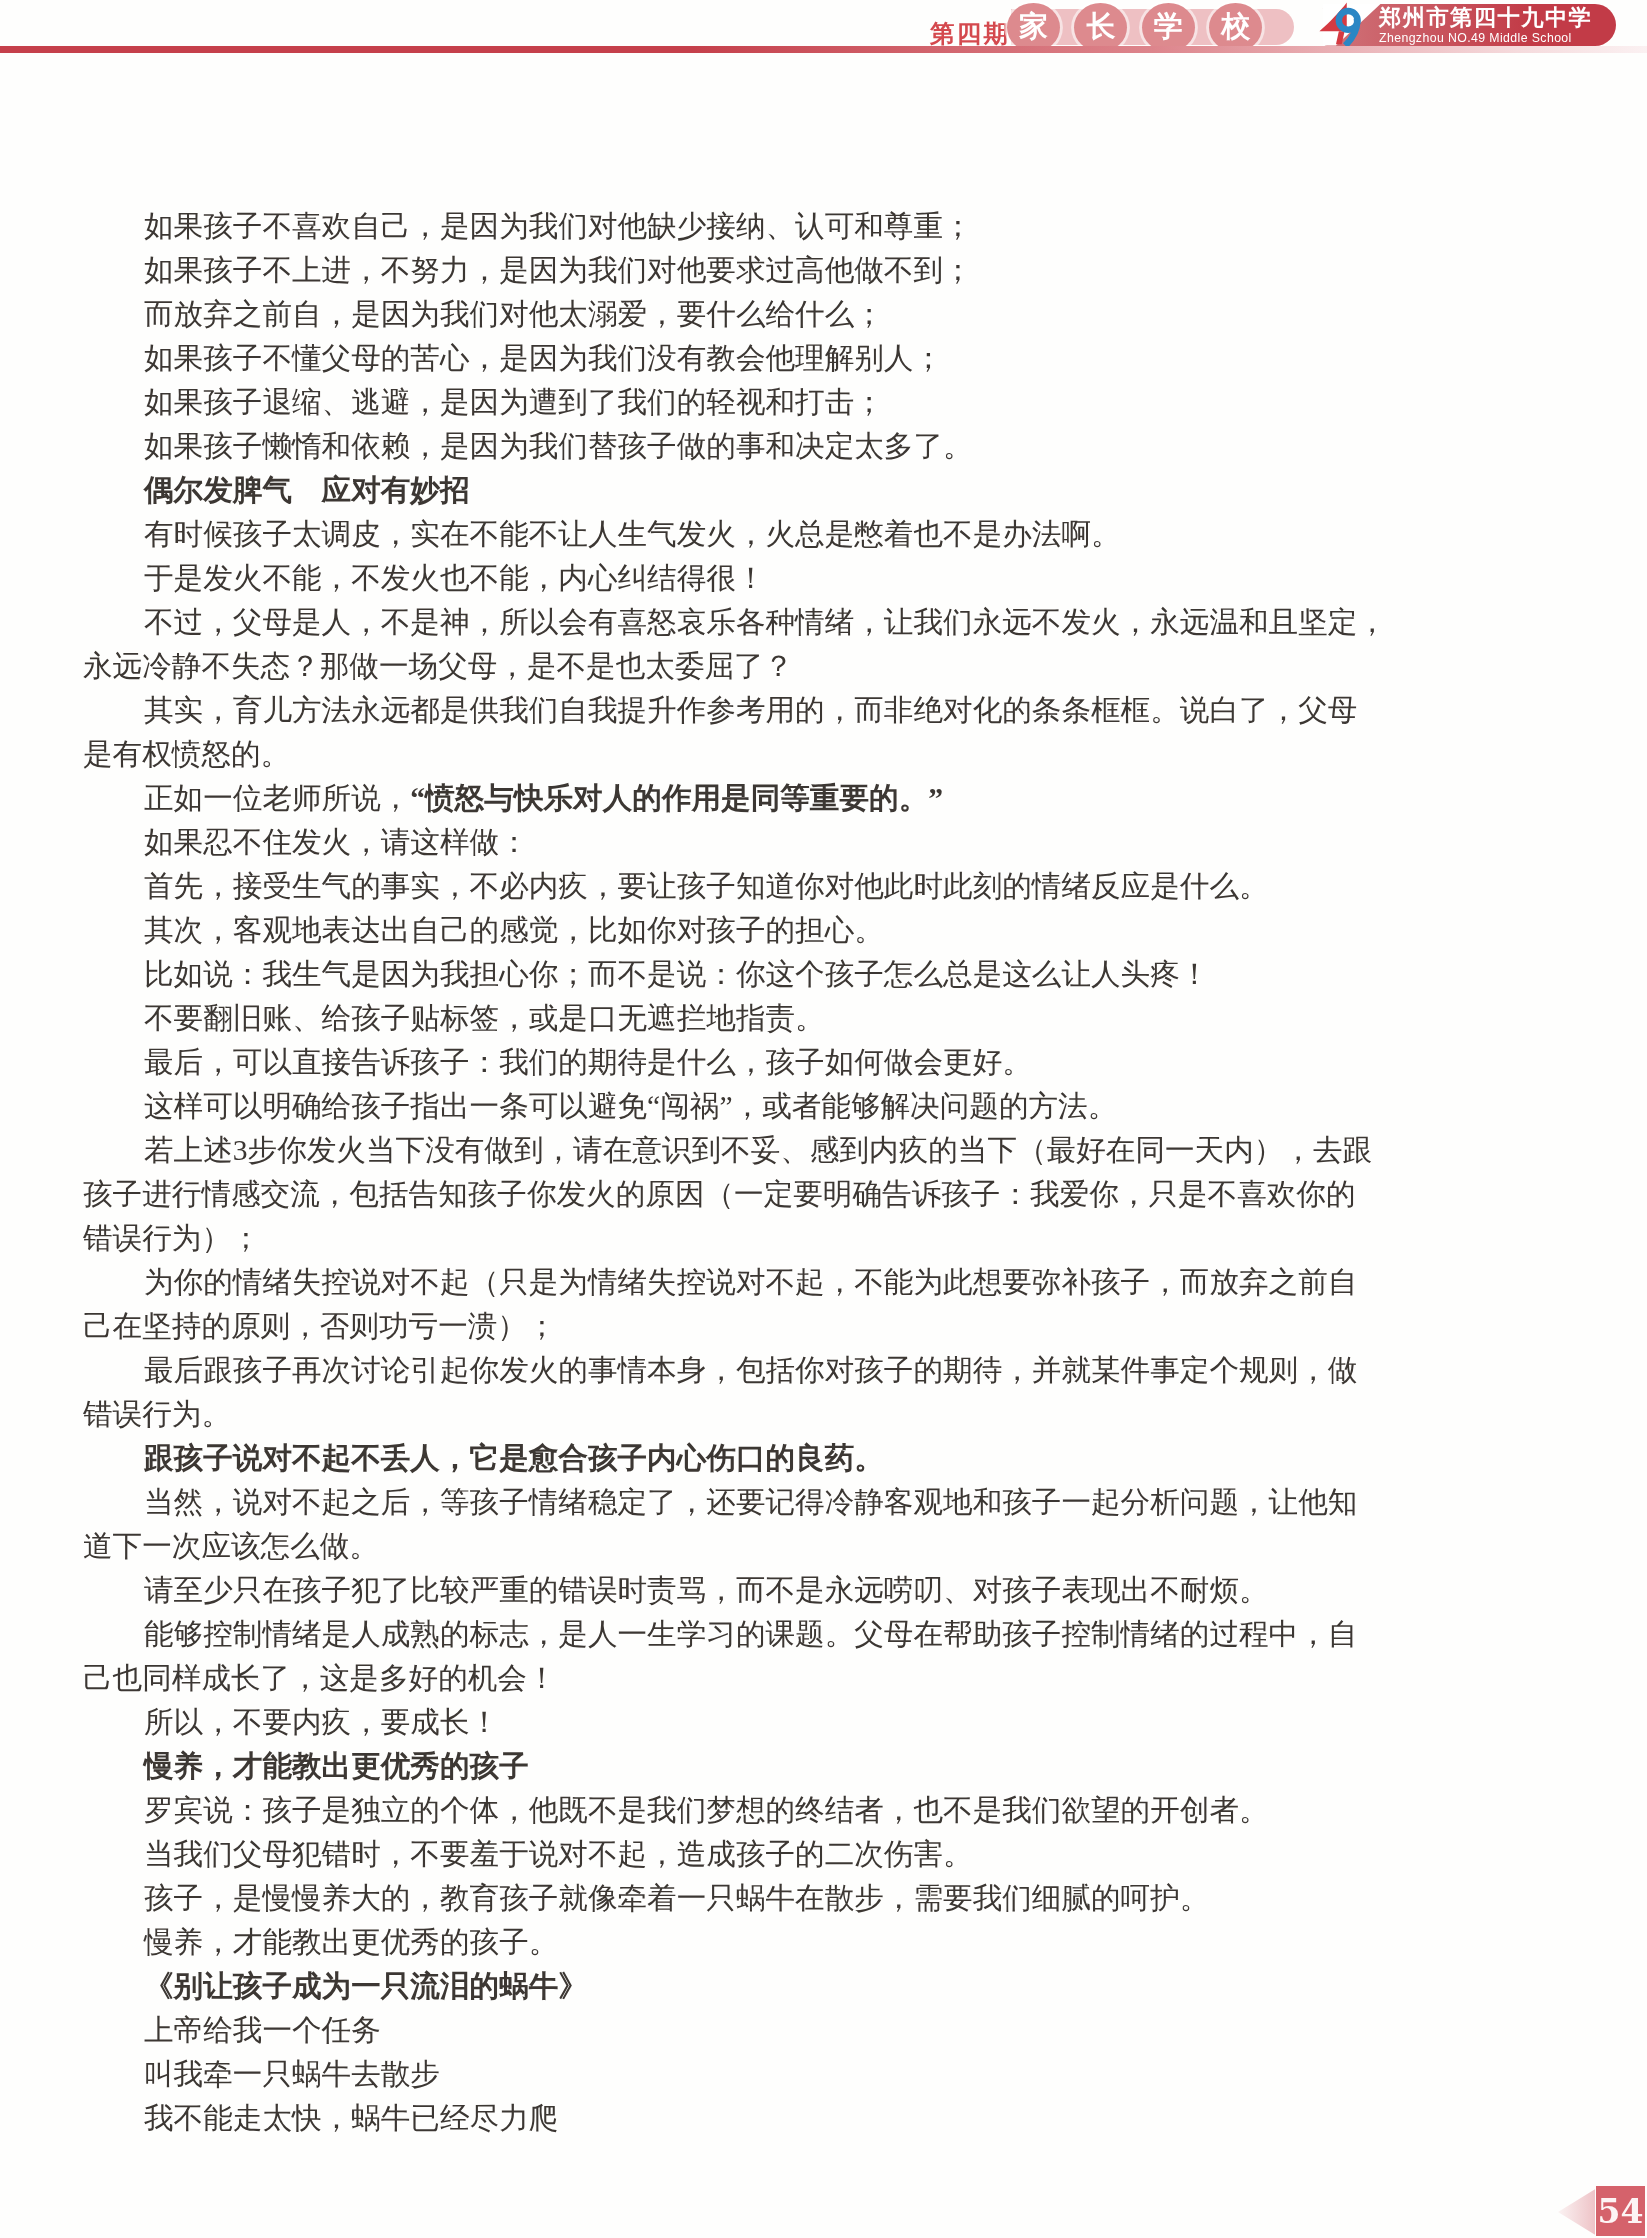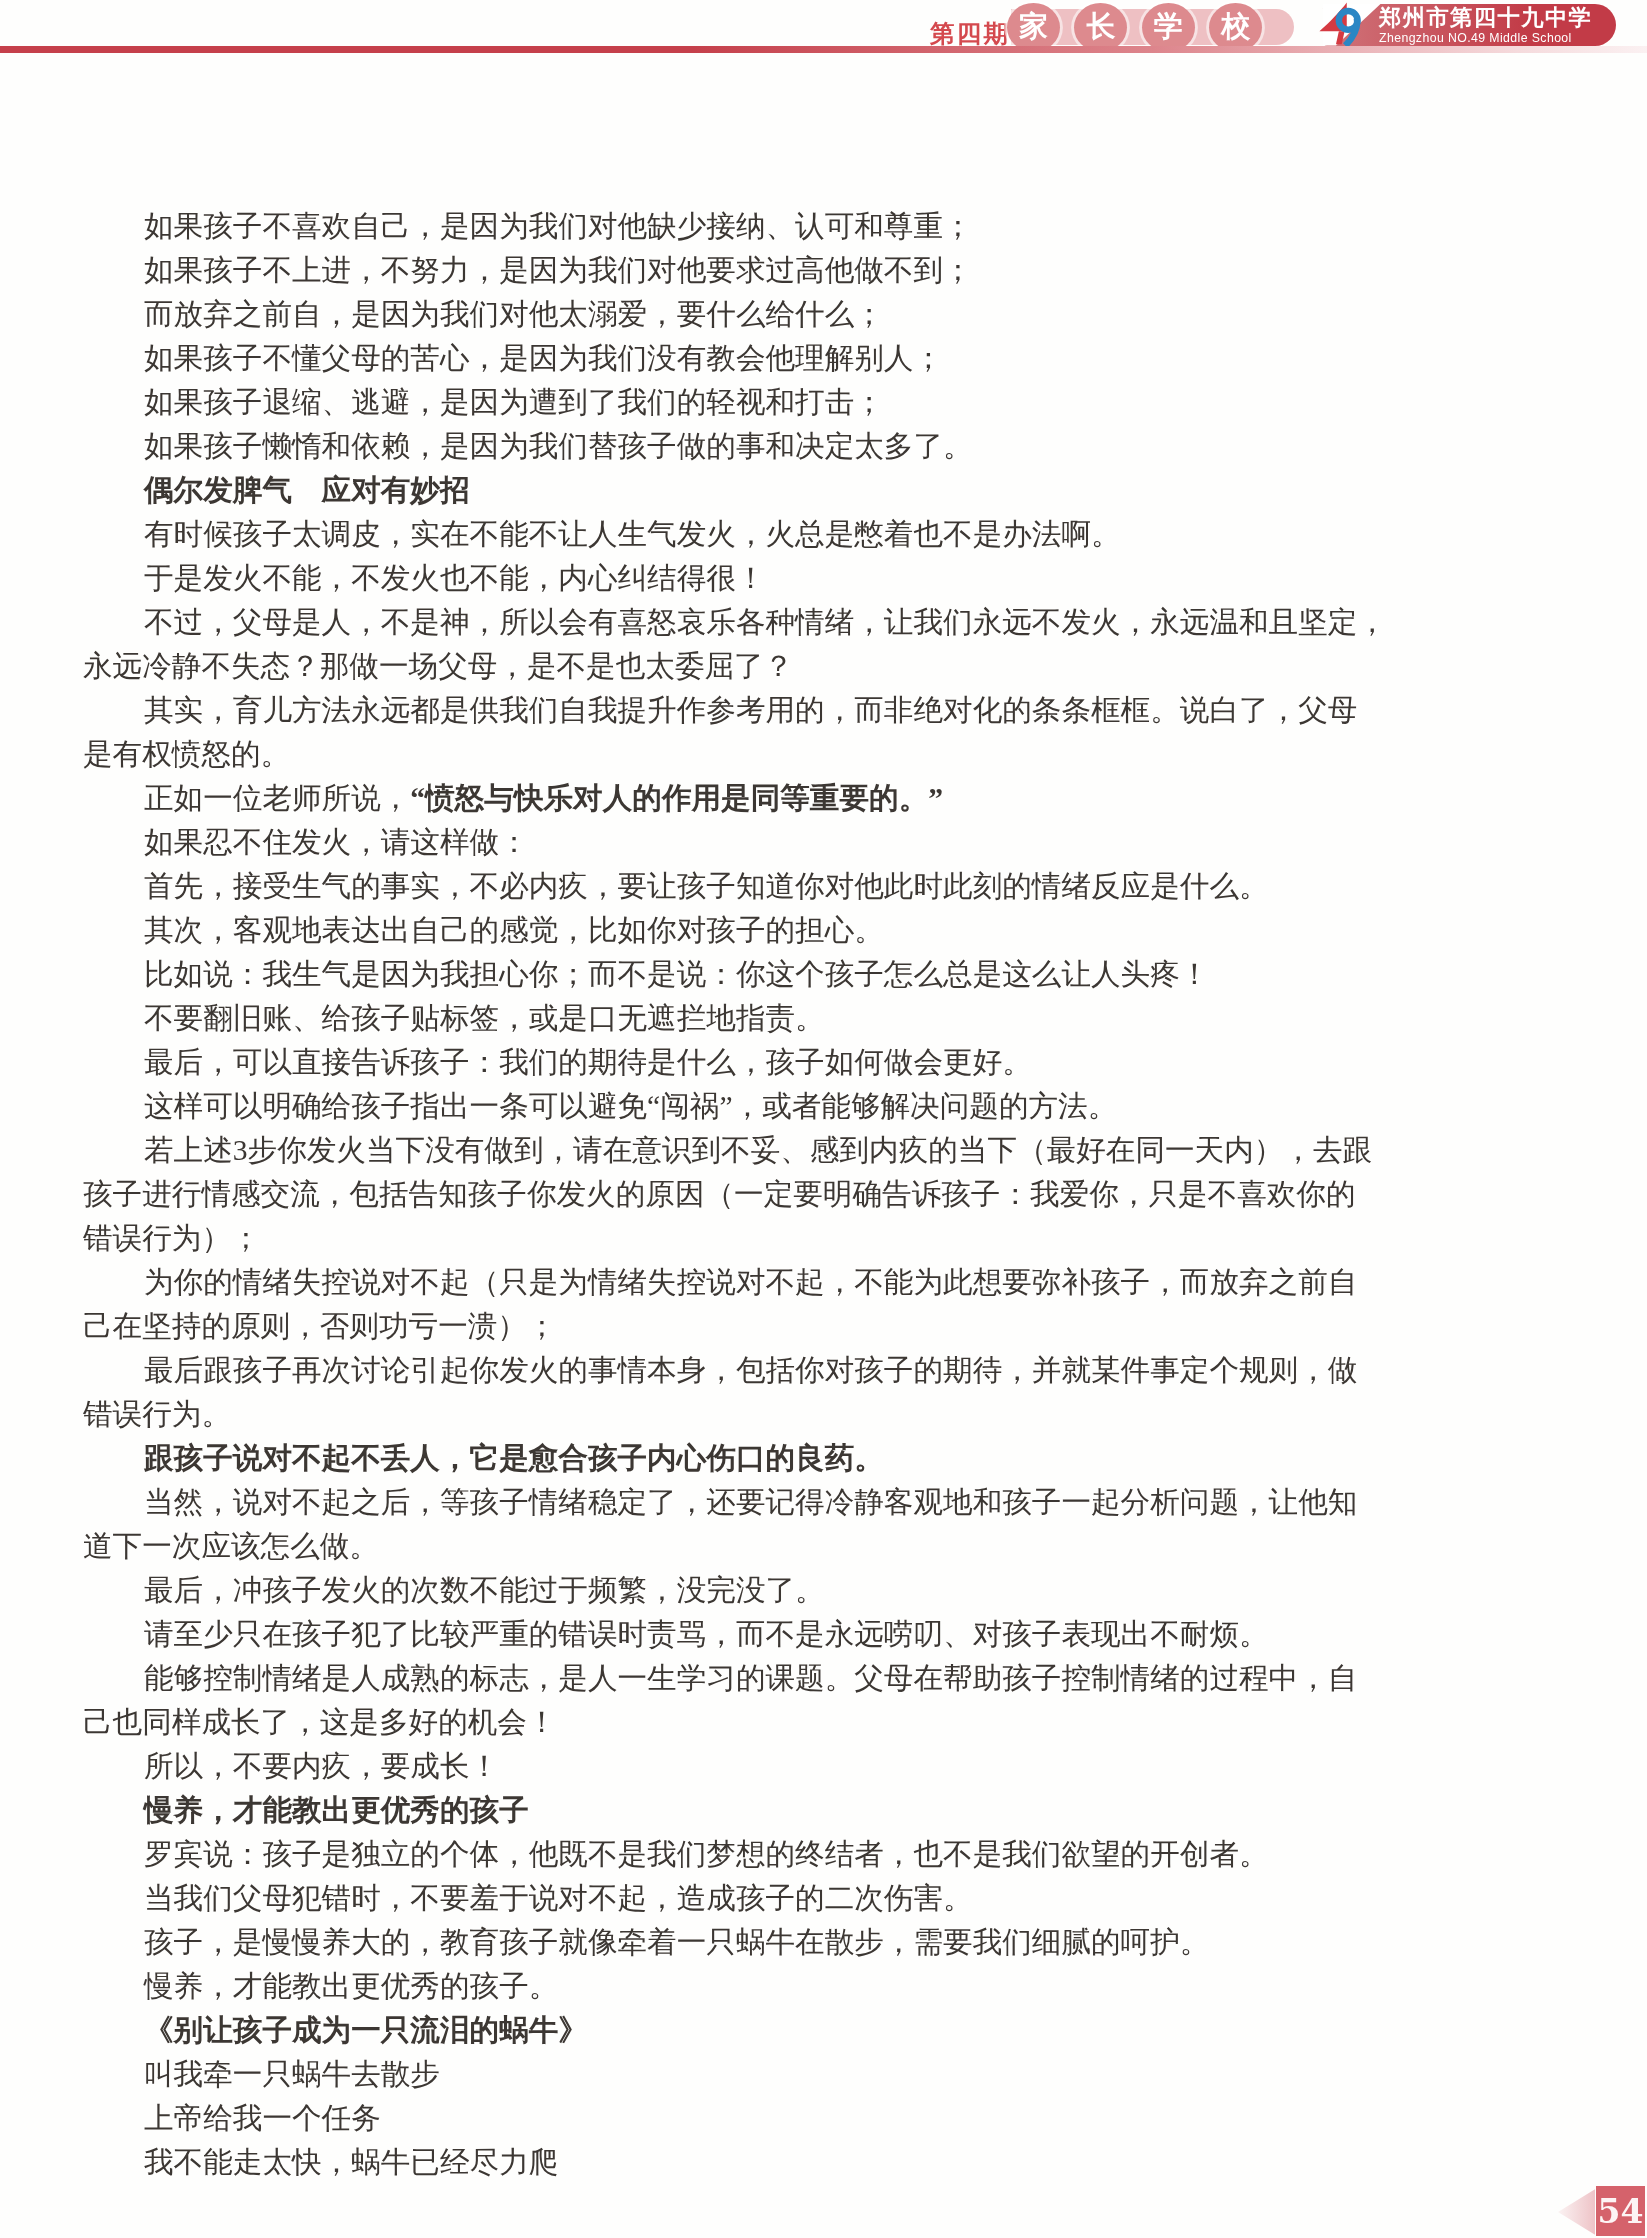--- a/index.html
+++ b/index.html
@@ -102,33 +102,32 @@
       <div class="tline ind">若上述3步你发火当下没有做到，请在意识到不妥、感到内疚的当下（最好在同一天内），去跟</div>
       <div class="tline">孩子进行情感交流，包括告知孩子你发火的原因（一定要明确告诉孩子：我爱你，只是不喜欢你的</div>
       <div class="tline">错误行为）；</div>
       <div class="tline ind">为你的情绪失控说对不起（只是为情绪失控说对不起，不能为此想要弥补孩子，而放弃之前自</div>
       <div class="tline">己在坚持的原则，否则功亏一溃）；</div>
       <div class="tline ind">最后跟孩子再次讨论引起你发火的事情本身，包括你对孩子的期待，并就某件事定个规则，做</div>
       <div class="tline">错误行为。</div>
       <div class="tline ind b">跟孩子说对不起不丢人，它是愈合孩子内心伤口的良药。</div>
       <div class="tline ind">当然，说对不起之后，等孩子情绪稳定了，还要记得冷静客观地和孩子一起分析问题，让他知</div>
       <div class="tline">道下一次应该怎么做。</div>
-      <div class="tline ind">最后，冲孩子发火的次数不能过于频繁，没完没了。</div>
       <div class="tline ind">请至少只在孩子犯了比较严重的错误时责骂，而不是永远唠叨、对孩子表现出不耐烦。</div>
       <div class="tline ind">能够控制情绪是人成熟的标志，是人一生学习的课题。父母在帮助孩子控制情绪的过程中，自</div>
       <div class="tline">己也同样成长了，这是多好的机会！</div>
       <div class="tline ind">所以，不要内疚，要成长！</div>
       <div class="tline ind b">慢养，才能教出更优秀的孩子</div>
       <div class="tline ind">罗宾说：孩子是独立的个体，他既不是我们梦想的终结者，也不是我们欲望的开创者。</div>
       <div class="tline ind">当我们父母犯错时，不要羞于说对不起，造成孩子的二次伤害。</div>
       <div class="tline ind">孩子，是慢慢养大的，教育孩子就像牵着一只蜗牛在散步，需要我们细腻的呵护。</div>
       <div class="tline ind">慢养，才能教出更优秀的孩子。</div>
       <div class="tline ind b">《别让孩子成为一只流泪的蜗牛》</div>
+      <div class="tline ind">上帝给我一个任务</div>
       <div class="tline ind">叫我牵一只蜗牛去散步</div>
-      <div class="tline ind">上帝给我一个任务</div>
       <div class="tline ind">我不能走太快，蜗牛已经尽力爬</div>
     </div>
 
   <div class="page-tri">
     <svg width="37" height="46" viewBox="0 0 52 64">
       <defs>
         <linearGradient id="trig" x1="0" y1="0" x2="1" y2="0">
           <stop offset="0" stop-color="#fbf3f3"></stop>
           <stop offset="1" stop-color="#eec3c7"></stop>
         </linearGradient>

